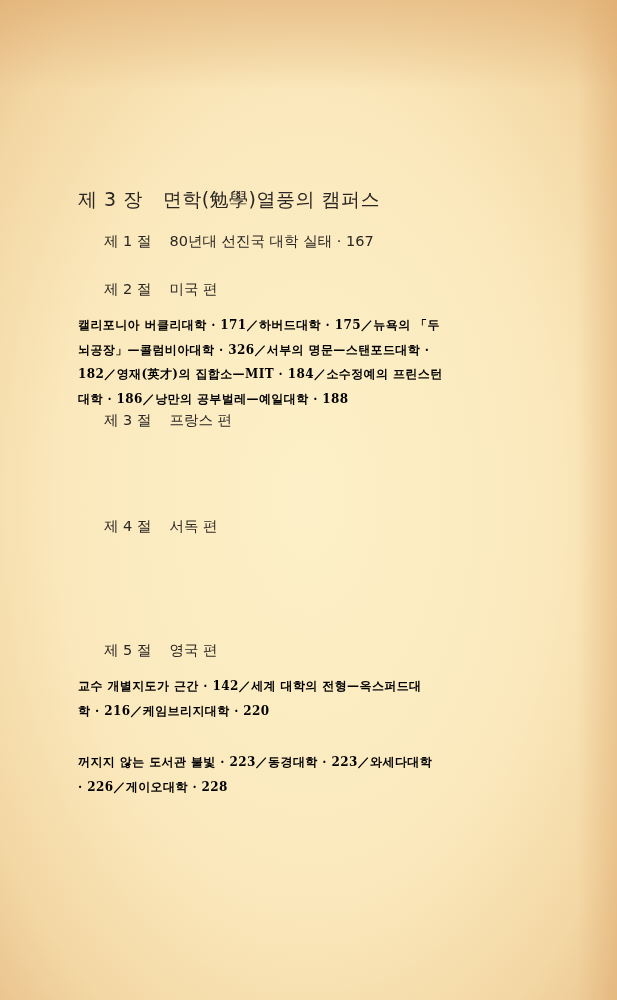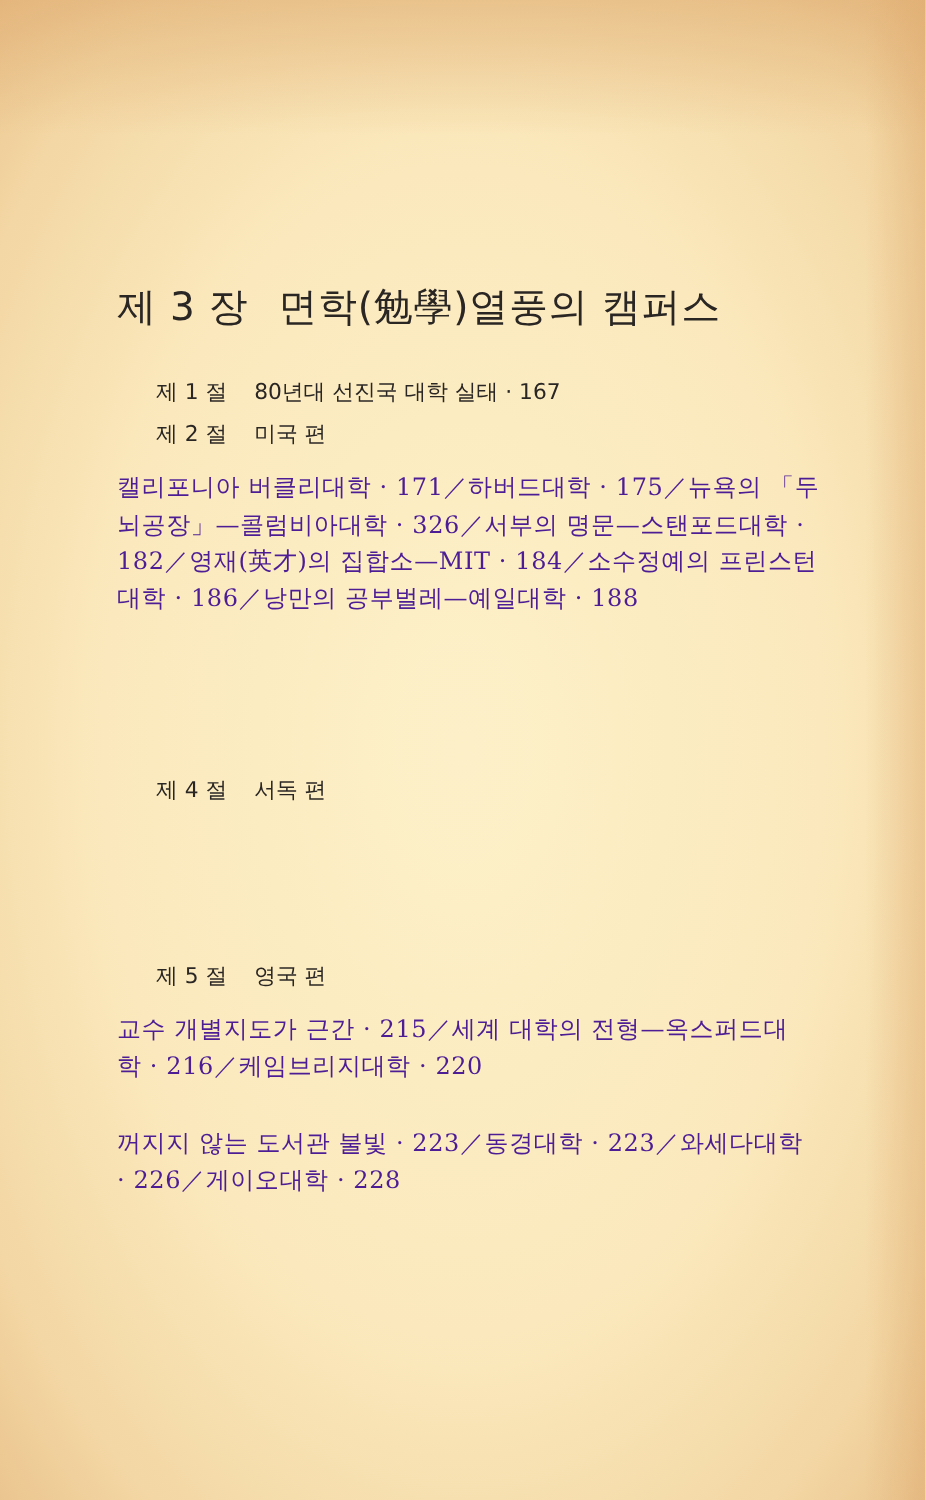--- a/index.html
+++ b/index.html
@@ -13,83 +13,86 @@
   .page-edge-top {
     position: absolute; left: 0; top: 0; width: 617px; height: 90px;
     background: linear-gradient(to bottom, rgba(222,170,110,0.55), rgba(222,170,110,0));
   }
   .page-edge-right {
     position: absolute; right: 0; top: 0; width: 40px; height: 1000px;
     background: linear-gradient(to left, rgba(222,170,110,0.45), rgba(222,170,110,0));
   }
   .chapter-title {
     position: absolute; left: 78px; top: 187px;
-    font-size: 26px; letter-spacing: 0.5px; white-space: nowrap;
+    font-size: 19px; letter-spacing: 0.5px; white-space: nowrap;
     font-family: "DejaVu Sans", "Liberation Sans", sans-serif;
     color: #2a2623;
   }
   .chapter-title .num { margin-right: 20px; }
   .section {
     position: absolute; left: 78px; width: 425px;
   }
   .section-heading {
     margin-left: 26px; font-size: 14.5px; white-space: nowrap;
     font-family: "DejaVu Sans", "Liberation Sans", sans-serif;
     color: #2a2623;
   }
   .section-heading .num { margin-right: 18px; }
   .section-body {
-    margin-top: 14px; font-size: 16px; line-height: 24.5px;
-    color: #4c1d95; text-align: justify; letter-spacing: 0.4px;
+    margin-top: 14px; font-size: 12px; line-height: 24.5px;
+    color: #000000; text-align: justify; letter-spacing: 0.4px; font-weight: bold;
   }
   .section-body .line { display: block; white-space: nowrap; }
 </style>
 </head>
 <body>
 
 <div class="page-edge-top"></div>
 <div class="page-edge-right"></div>
 
 <div class="chapter-title">
   <span class="num">제 3 장</span><span>면학(勉學)열풍의 캠퍼스</span>
 </div>
 
-<div class="section" style="top:252px;">
+<div class="section" style="top:232px;">
   <div class="section-heading">
     <span class="num">제 1 절</span><span>80년대 선진국 대학 실태 · 167</span>
   </div>
 </div>
 
 <div class="section" style="top:280px;">
   <div class="section-heading">
     <span class="num">제 2 절</span><span>미국 편</span>
   </div>
   <div class="section-body">
     <span class="line">캘리포니아 버클리대학 · 171／하버드대학 · 175／뉴욕의 「두</span>
     <span class="line">뇌공장」—콜럼비아대학 · 326／서부의  명문—스탠포드대학 ·</span>
     <span class="line">182／영재(英才)의 집합소—MIT · 184／소수정예의 프린스턴</span>
     <span class="line">대학 · 186／낭만의 공부벌레—예일대학 · 188</span>
   </div>
 </div>
 
 <div class="section" style="top:411px;">
+  <div class="section-heading">
+    <span class="num">제 3 절</span><span>프랑스 편</span>
+  </div>
 </div>
 
 <div class="section" style="top:517px;">
   <div class="section-heading">
     <span class="num">제 4 절</span><span>서독 편</span>
   </div>
 </div>
 
 <div class="section" style="top:641px;">
   <div class="section-heading">
     <span class="num">제 5 절</span><span>영국 편</span>
   </div>
   <div class="section-body">
-    <span class="line">교수 개별지도가 근간 · 215／세계 대학의 전형—옥스퍼드대</span>
+    <span class="line">교수 개별지도가 근간 · 142／세계 대학의 전형—옥스퍼드대</span>
     <span class="line">학 · 216／케임브리지대학 · 220</span>
   </div>
 </div>
 
 <div class="section" style="top:736px;">
   <div class="section-body">
     <span class="line">꺼지지 않는 도서관 불빛 · 223／동경대학 · 223／와세다대학</span>
     <span class="line"> · 226／게이오대학 · 228</span>
   </div>
 </div>

